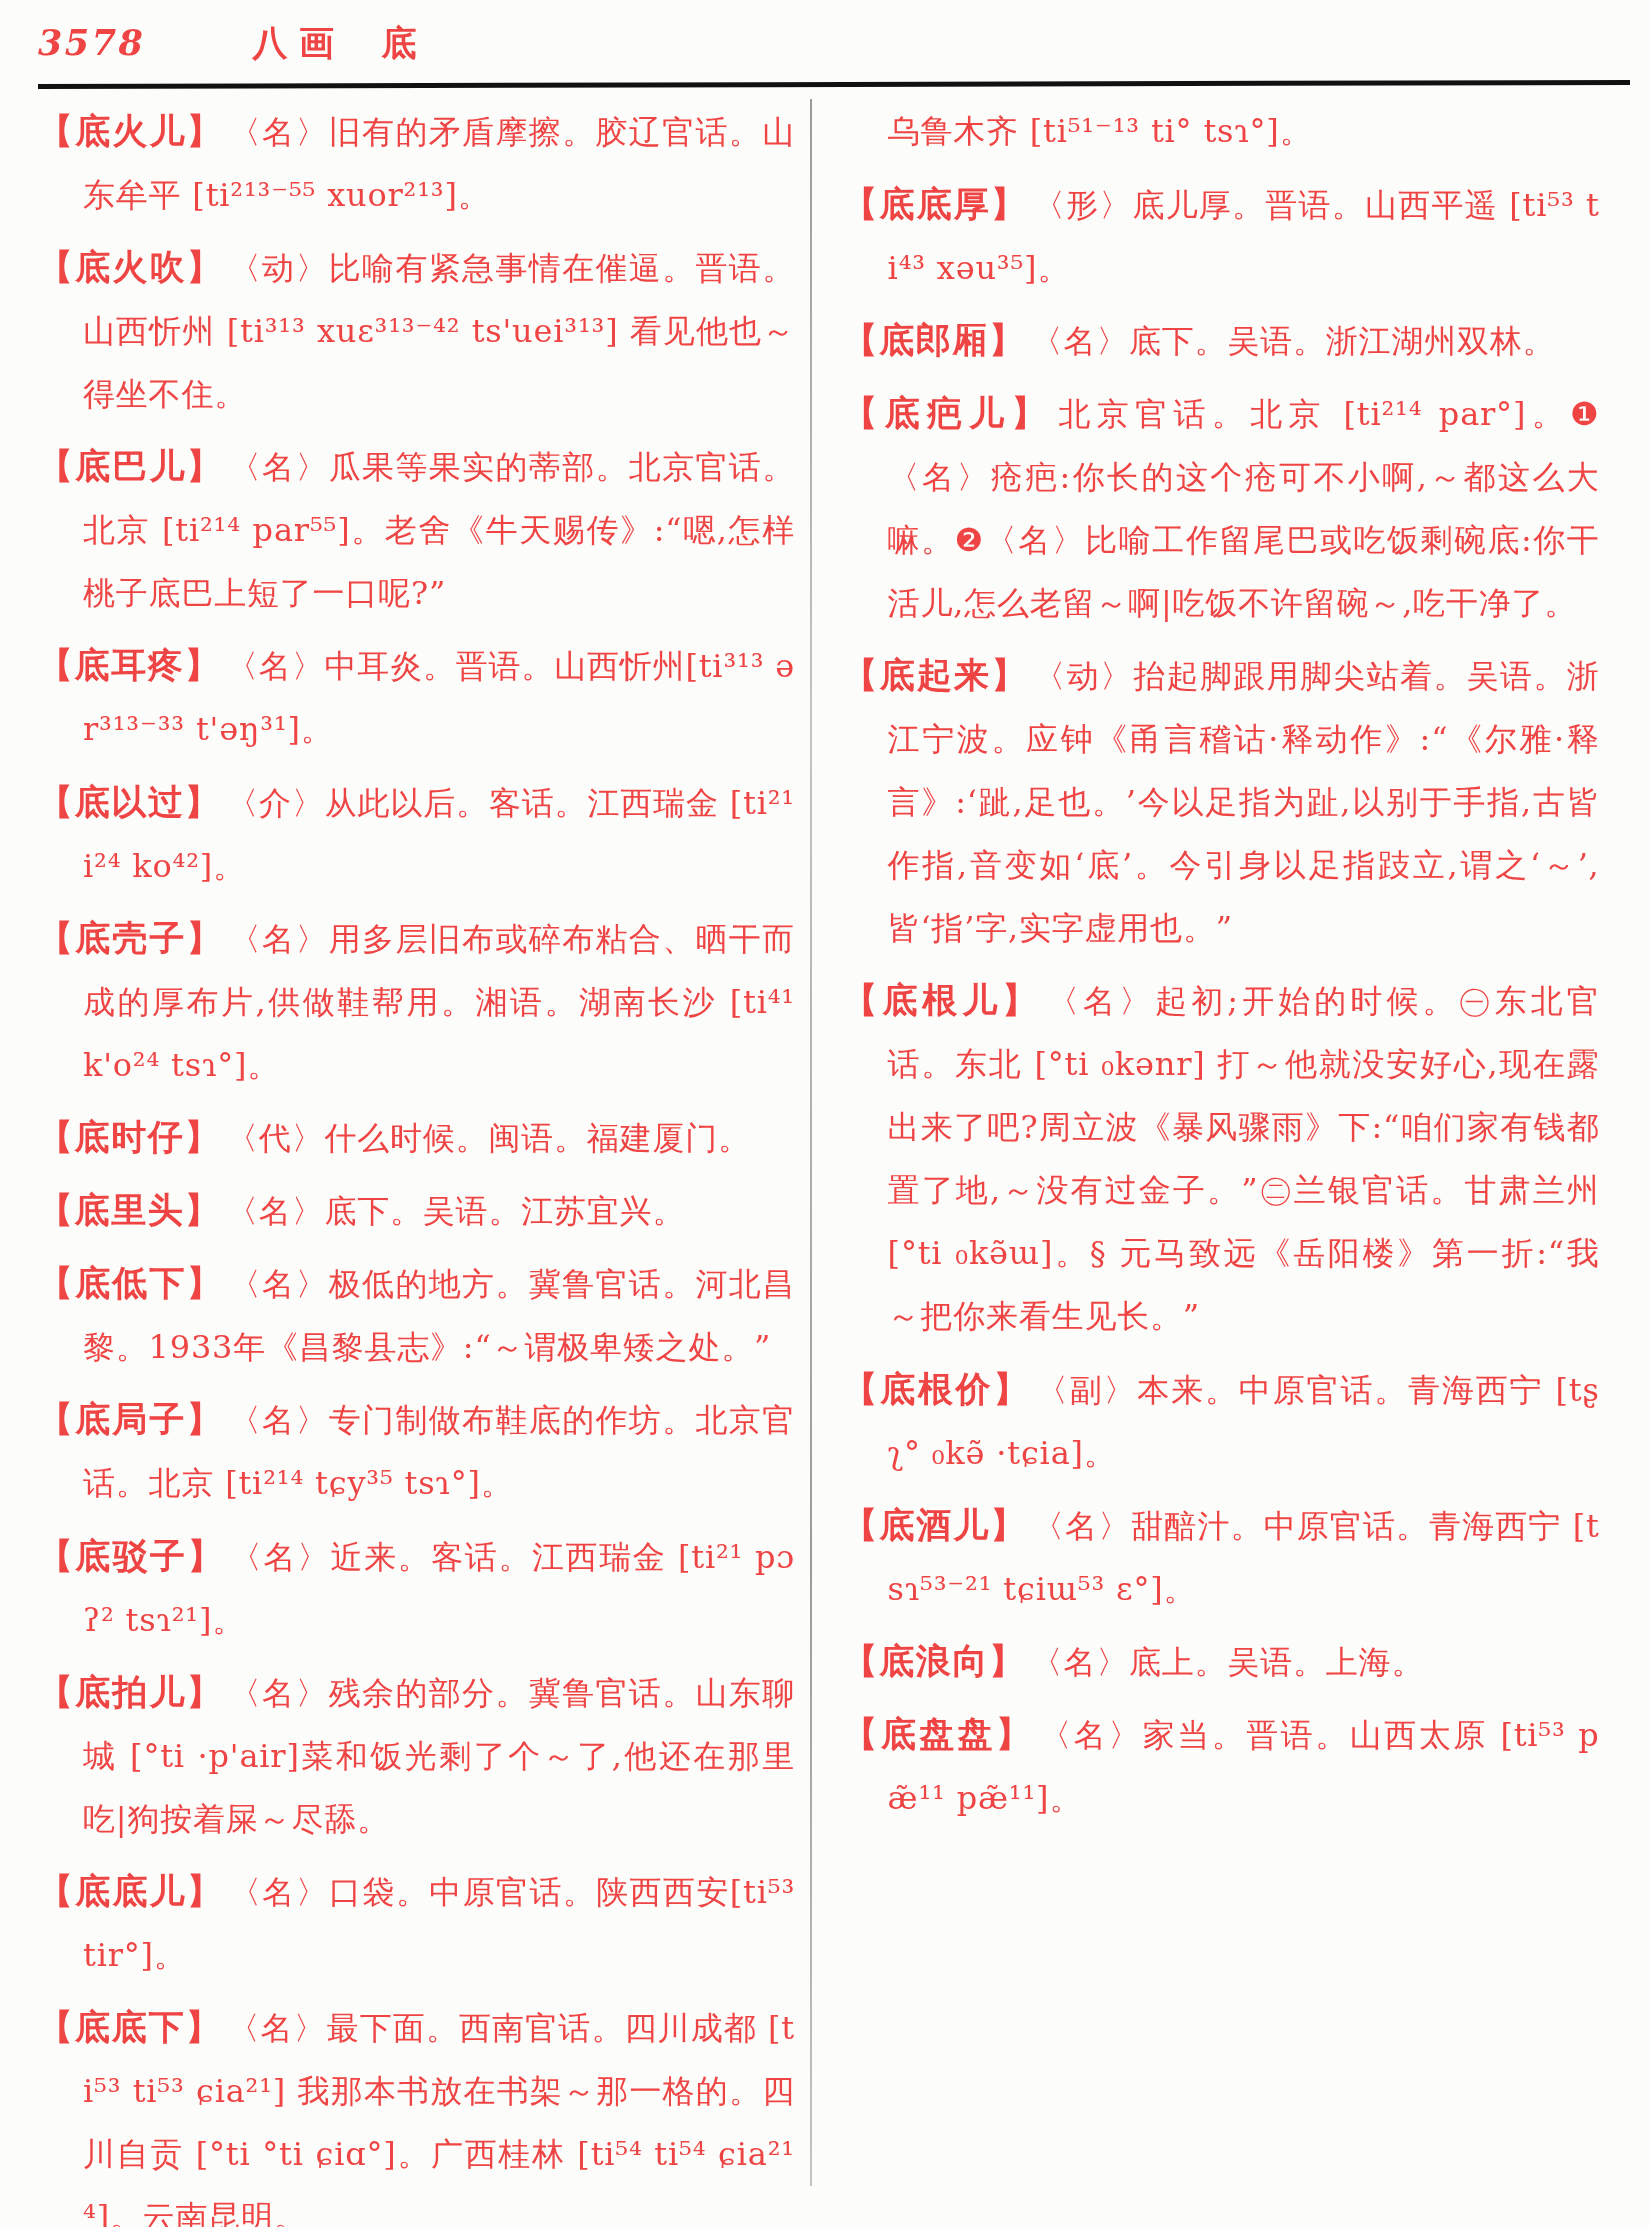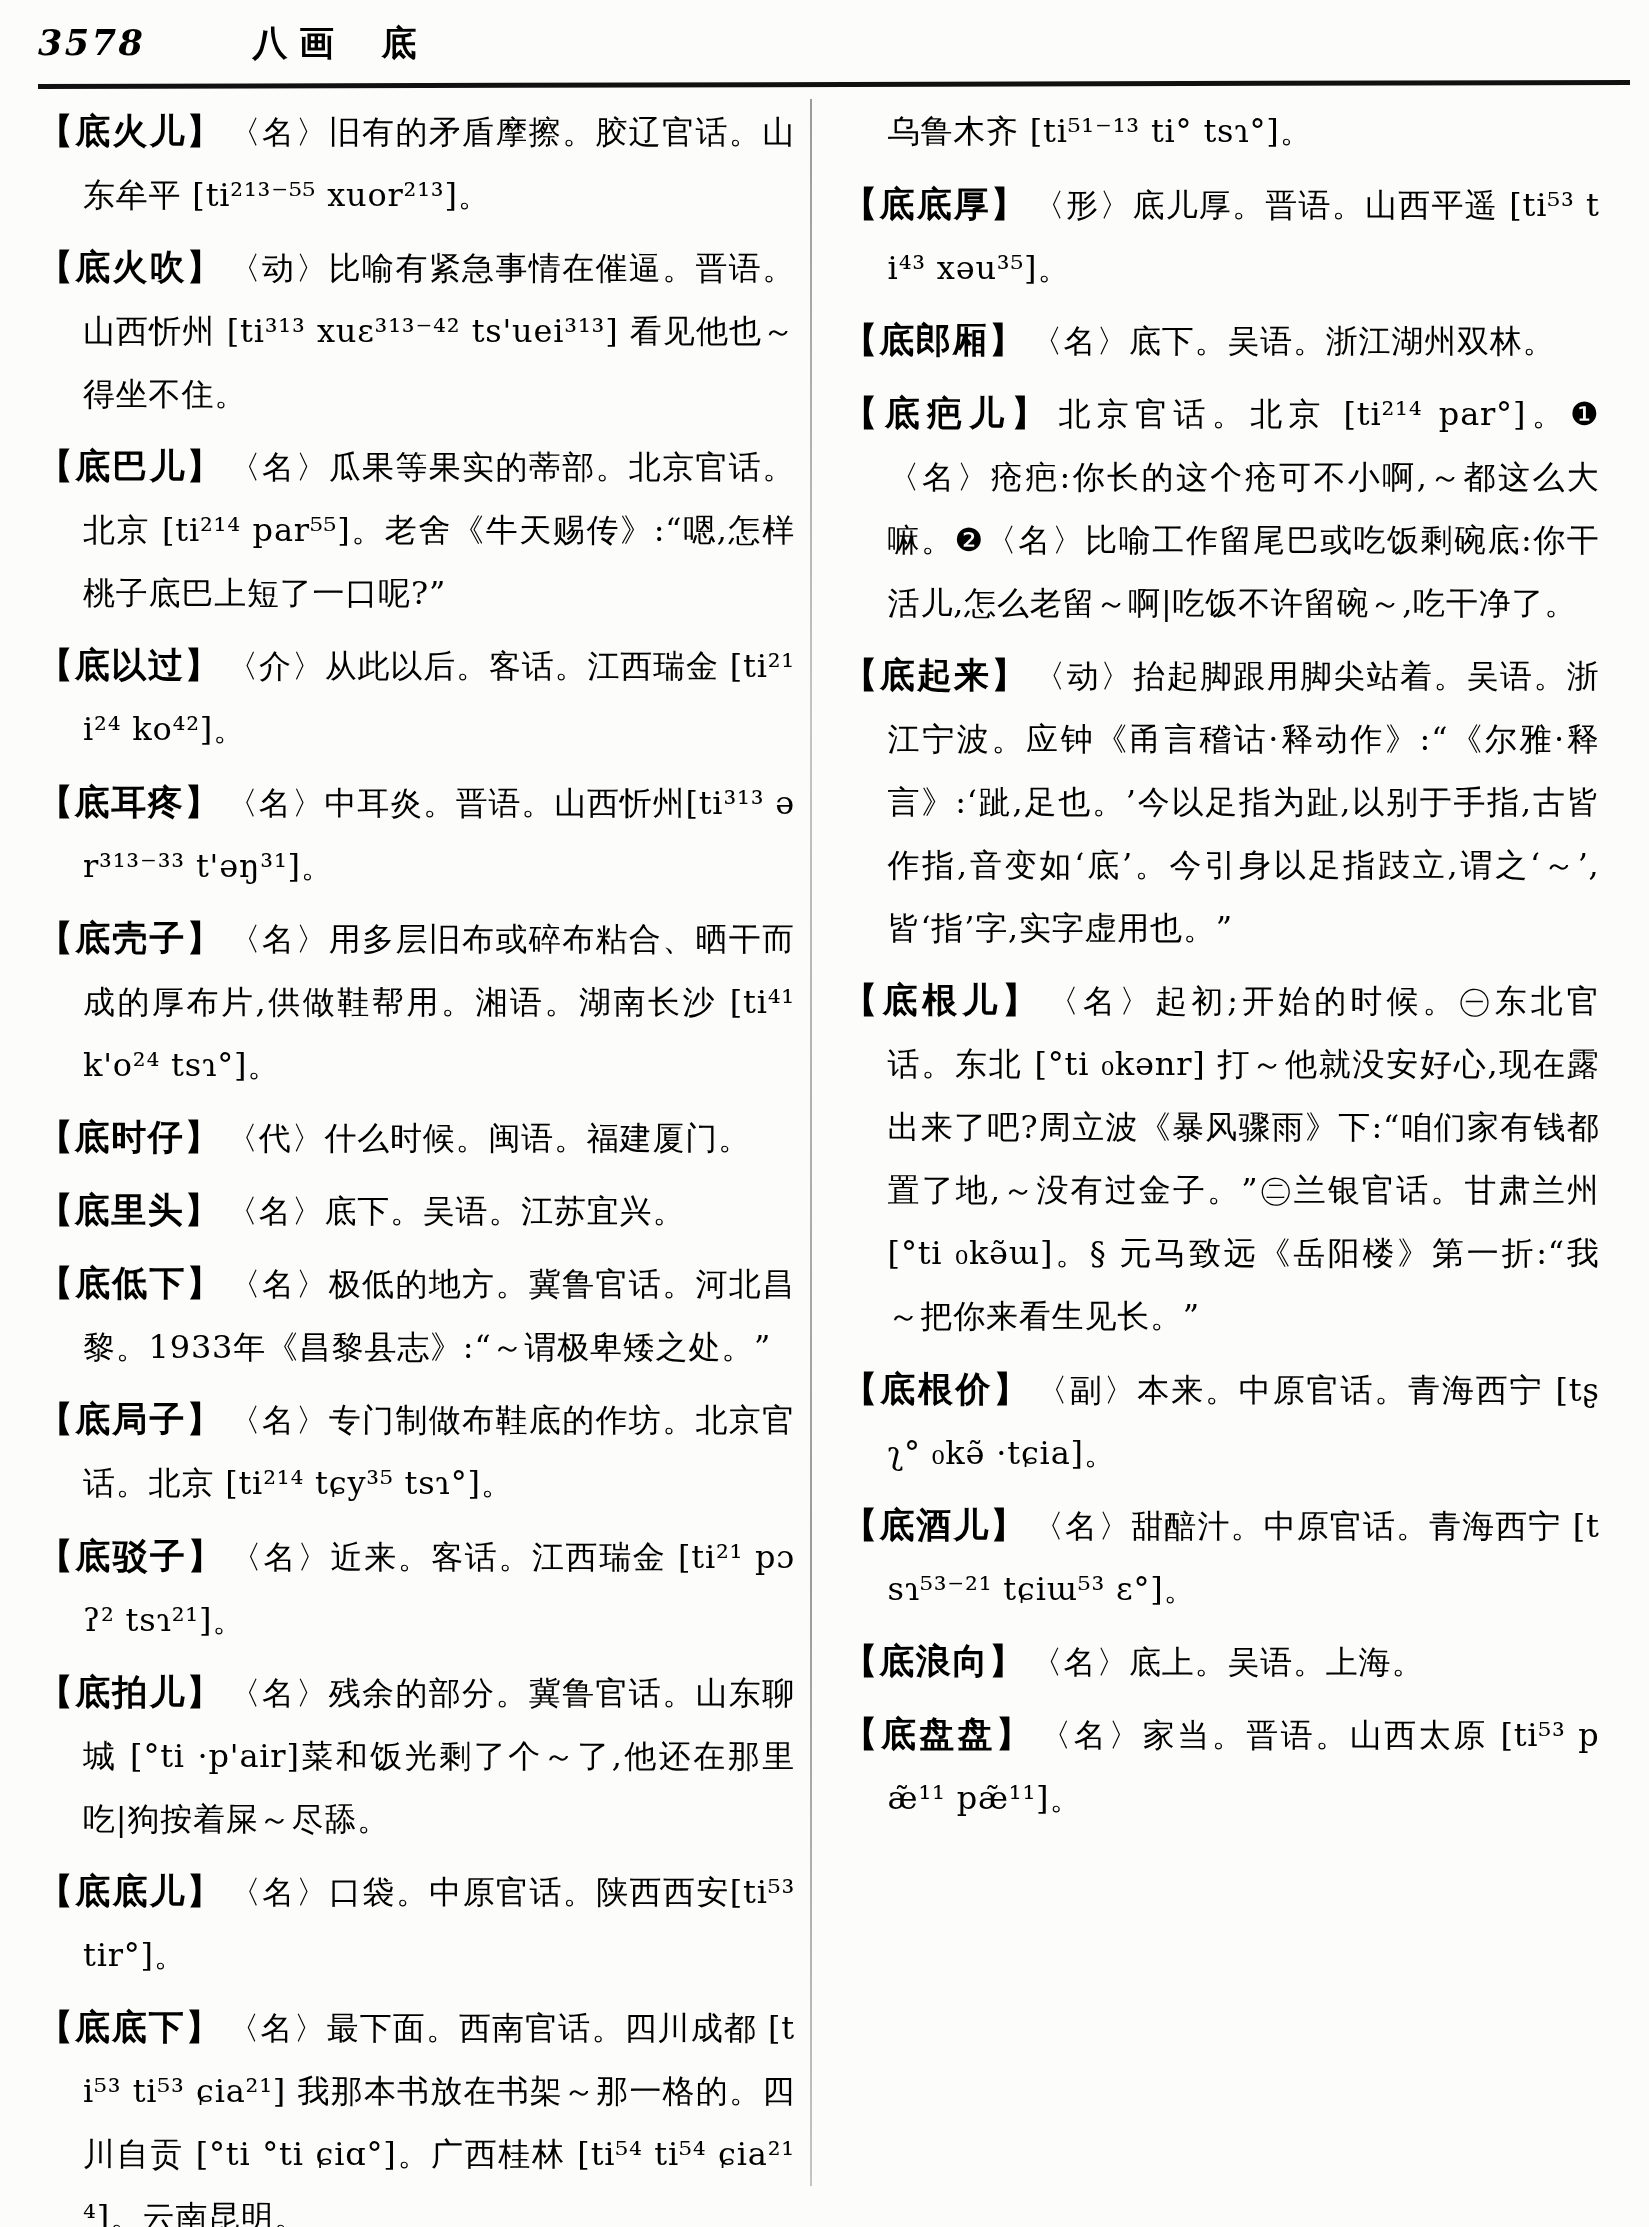--- a/index.html
+++ b/index.html
@@ -1,20 +1,20 @@
 <!DOCTYPE html>
 <html style="font-size:13.2px"><head>
 <meta charset="utf-8">
 <style>
   html,body{margin:0;padding:0;background:#e8e8e4;}
   .page{
     position:relative;
     width:1650px;height:2227px;
     background:#fcfcfa;
-    color:#000000;
+    color:#ef4444;
     font-family:"DejaVu Serif","Liberation Serif",serif;
     overflow:hidden;
     box-sizing:border-box;
     padding:15px 15px 0 38px;
   }
   .header{
     display:flex;align-items:baseline;
     font-weight:bold;
     font-size:35px;
     height:59px;
@@ -66,22 +66,22 @@
     <span class="headchar">底</span>
   </div>
 
   <div class="rule"></div>
 
   <div class="columns">
     <div class="col col-left">
         <div class="entry"><span class="head">【底火儿】</span><span class="body">〈名〉旧有的矛盾摩擦。胶辽官话。山东牟平 [ti²¹³⁻⁵⁵ xuor²¹³]。</span></div>
         <div class="entry"><span class="head">【底火吹】</span><span class="body">〈动〉比喻有紧急事情在催逼。晋语。山西忻州 [ti³¹³ xuɛ³¹³⁻⁴² ts'uei³¹³] 看见他也～得坐不住。</span></div>
         <div class="entry"><span class="head">【底巴儿】</span><span class="body">〈名〉瓜果等果实的蒂部。北京官话。北京 [ti²¹⁴ par⁵⁵]。老舍《牛天赐传》:“嗯,怎样桃子底巴上短了一口呢?”</span></div>
+        <div class="entry"><span class="head">【底耳疼】</span><span class="body">〈名〉中耳炎。晋语。山西忻州[ti³¹³ ər³¹³⁻³³ t'əŋ³¹]。</span></div>
         <div class="entry"><span class="head">【底以过】</span><span class="body">〈介〉从此以后。客话。江西瑞金 [ti²¹ i²⁴ ko⁴²]。</span></div>
-        <div class="entry"><span class="head">【底耳疼】</span><span class="body">〈名〉中耳炎。晋语。山西忻州[ti³¹³ ər³¹³⁻³³ t'əŋ³¹]。</span></div>
         <div class="entry"><span class="head">【底壳子】</span><span class="body">〈名〉用多层旧布或碎布粘合、晒干而成的厚布片,供做鞋帮用。湘语。湖南长沙 [ti⁴¹ k'o²⁴ tsɿ°]。</span></div>
         <div class="entry"><span class="head">【底时仔】</span><span class="body">〈代〉什么时候。闽语。福建厦门。</span></div>
         <div class="entry"><span class="head">【底里头】</span><span class="body">〈名〉底下。吴语。江苏宜兴。</span></div>
         <div class="entry"><span class="head">【底低下】</span><span class="body">〈名〉极低的地方。冀鲁官话。河北昌黎。1933年《昌黎县志》:“～谓极卑矮之处。”</span></div>
         <div class="entry"><span class="head">【底局子】</span><span class="body">〈名〉专门制做布鞋底的作坊。北京官话。北京 [ti²¹⁴ tɕy³⁵ tsɿ°]。</span></div>
         <div class="entry"><span class="head">【底驳子】</span><span class="body">〈名〉近来。客话。江西瑞金 [ti²¹ pɔʔ² tsɿ²¹]。</span></div>
         <div class="entry"><span class="head">【底拍儿】</span><span class="body">〈名〉残余的部分。冀鲁官话。山东聊城 [°ti ·p'air]菜和饭光剩了个～了,他还在那里吃|狗按着屎～尽舔。</span></div>
         <div class="entry"><span class="head">【底底儿】</span><span class="body">〈名〉口袋。中原官话。陕西西安[ti⁵³ tir°]。</span></div>
         <div class="entry"><span class="head">【底底下】</span><span class="body">〈名〉最下面。西南官话。四川成都 [ti⁵³ ti⁵³ ɕia²¹] 我那本书放在书架～那一格的。四川自贡 [°ti °ti ɕiɑ°]。广西桂林 [ti⁵⁴ ti⁵⁴ ɕia²¹⁴]。云南昆明。</span></div>
       </div>

